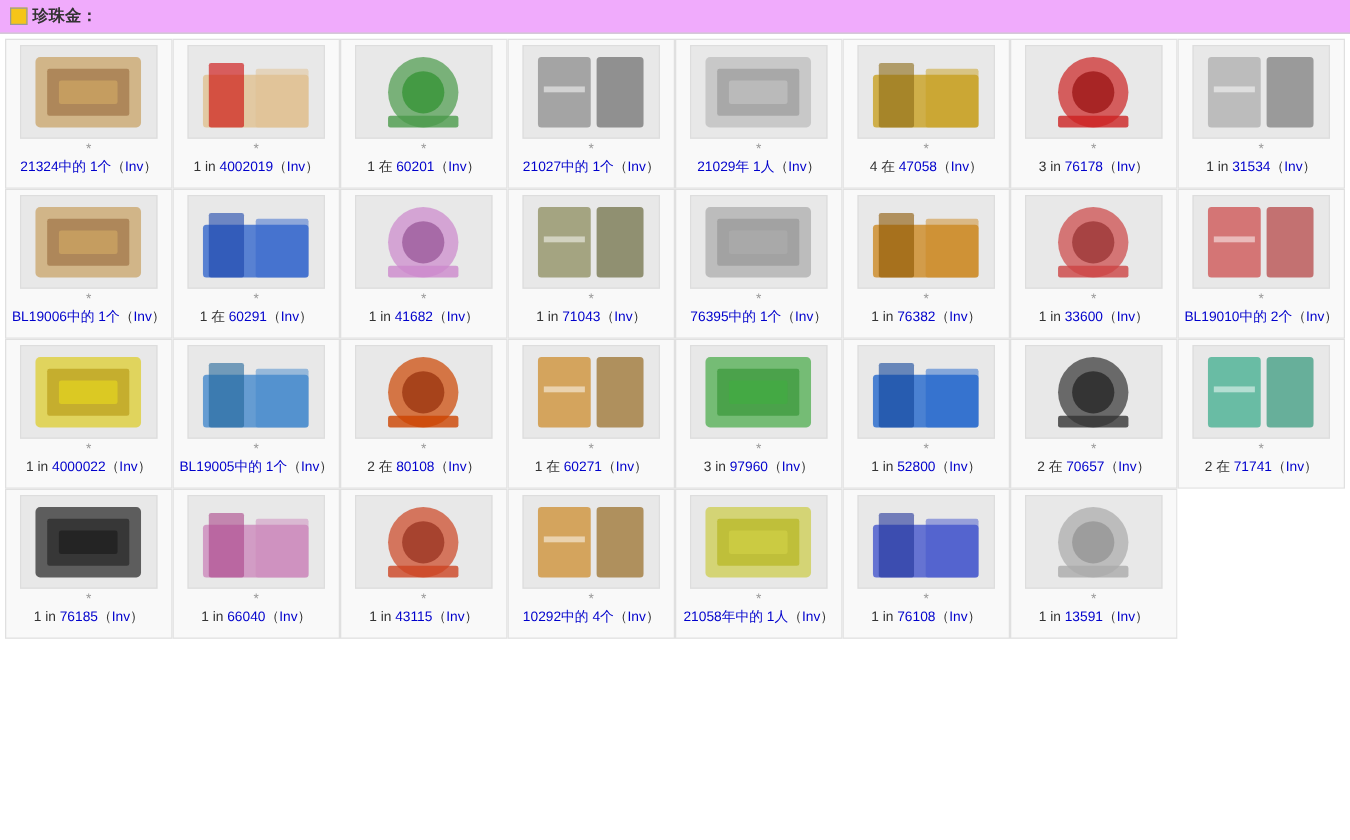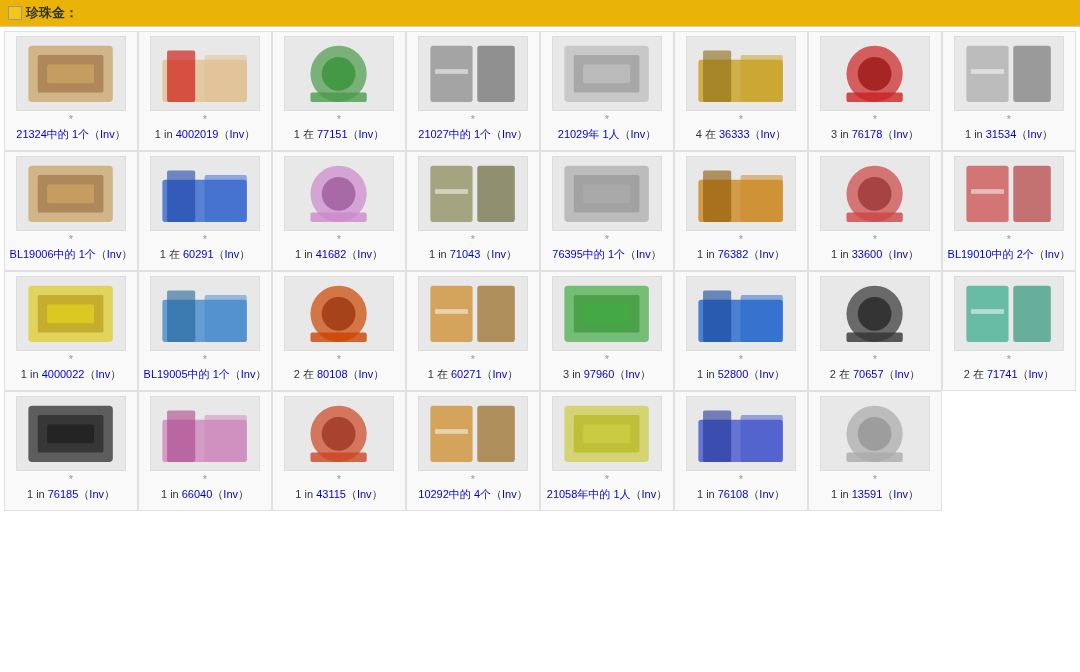--- a/index.html
+++ b/index.html
@@ -3,21 +3,21 @@
   <meta charset="utf-8">
   <style>
     * { box-sizing: border-box; margin: 0; padding: 0; }
     body {
       font-family: Arial, sans-serif;
       font-size: 12px;
       background: #fff;
       width: 1080px;
     }
     .header {
-      background: #eab308;
+      background: #f0abfc;
       border-bottom: 1px solid #ccc;
       padding: 4px 8px;
       display: flex;
       align-items: center;
       gap: 4px;
     }
     .header-icon {
       width: 14px;
       height: 14px;
       background: #f5c518;
@@ -115,21 +115,21 @@
     </div>
     <div class="cell">
       <div class="cell-img">
         <svg viewBox="0 0 100 70" xmlns="http://www.w3.org/2000/svg">
           <circle cx="50" cy="35" r="30" fill="#4a9a4a" opacity="0.7"></circle>
      <circle cx="50" cy="35" r="18" fill="#228B22" opacity="0.6"></circle>
      <rect x="20" y="55" width="60" height="10" rx="2" fill="#4a9a4a" opacity="0.8"></rect>
         </svg>
       </div>
       <div class="cell-star">*</div>
-      <div class="cell-info"><span>1 在 </span><a class="cell-link" href="#">77151</a><span>（</span><a class="cell-inv" href="#">Inv</a><span>）</span></div>
+      <div class="cell-info"><span>1 在 </span><a class="cell-link" href="#">60201</a><span>（</span><a class="cell-inv" href="#">Inv</a><span>）</span></div>
     </div>
     <div class="cell">
       <div class="cell-img">
         <svg viewBox="0 0 100 70" xmlns="http://www.w3.org/2000/svg">
           <rect x="5" y="5" width="45" height="60" rx="3" fill="#888" opacity="0.7"></rect>
      <rect x="55" y="5" width="40" height="60" rx="3" fill="#555" opacity="0.6"></rect>
      <rect x="10" y="30" width="35" height="5" fill="#fff" opacity="0.5"></rect>
         </svg>
       </div>
       <div class="cell-star">*</div>
@@ -148,21 +148,21 @@
     </div>
     <div class="cell">
       <div class="cell-img">
         <svg viewBox="0 0 100 70" xmlns="http://www.w3.org/2000/svg">
           <rect x="5" y="20" width="90" height="45" rx="3" fill="#c8a020" opacity="0.8"></rect>
      <rect x="10" y="10" width="30" height="55" rx="2" fill="#8B6914" opacity="0.6"></rect>
      <rect x="50" y="15" width="45" height="50" rx="2" fill="#c8a020" opacity="0.5"></rect>
         </svg>
       </div>
       <div class="cell-star">*</div>
-      <div class="cell-info"><span>4 在 </span><a class="cell-link" href="#">36333</a><span>（</span><a class="cell-inv" href="#">Inv</a><span>）</span></div>
+      <div class="cell-info"><span>4 在 </span><a class="cell-link" href="#">47058</a><span>（</span><a class="cell-inv" href="#">Inv</a><span>）</span></div>
     </div>
     <div class="cell">
       <div class="cell-img">
         <svg viewBox="0 0 100 70" xmlns="http://www.w3.org/2000/svg">
           <circle cx="50" cy="35" r="30" fill="#cc2222" opacity="0.7"></circle>
      <circle cx="50" cy="35" r="18" fill="#8B0000" opacity="0.6"></circle>
      <rect x="20" y="55" width="60" height="10" rx="2" fill="#cc2222" opacity="0.8"></rect>
         </svg>
       </div>
       <div class="cell-star">*</div>

